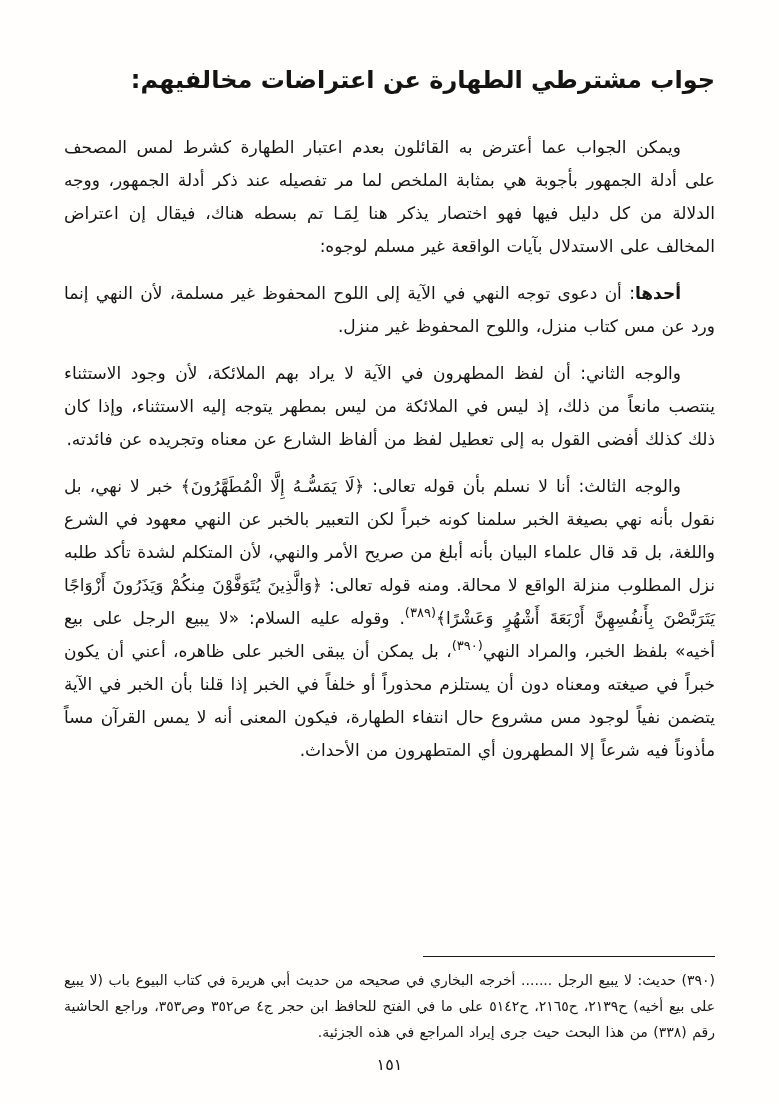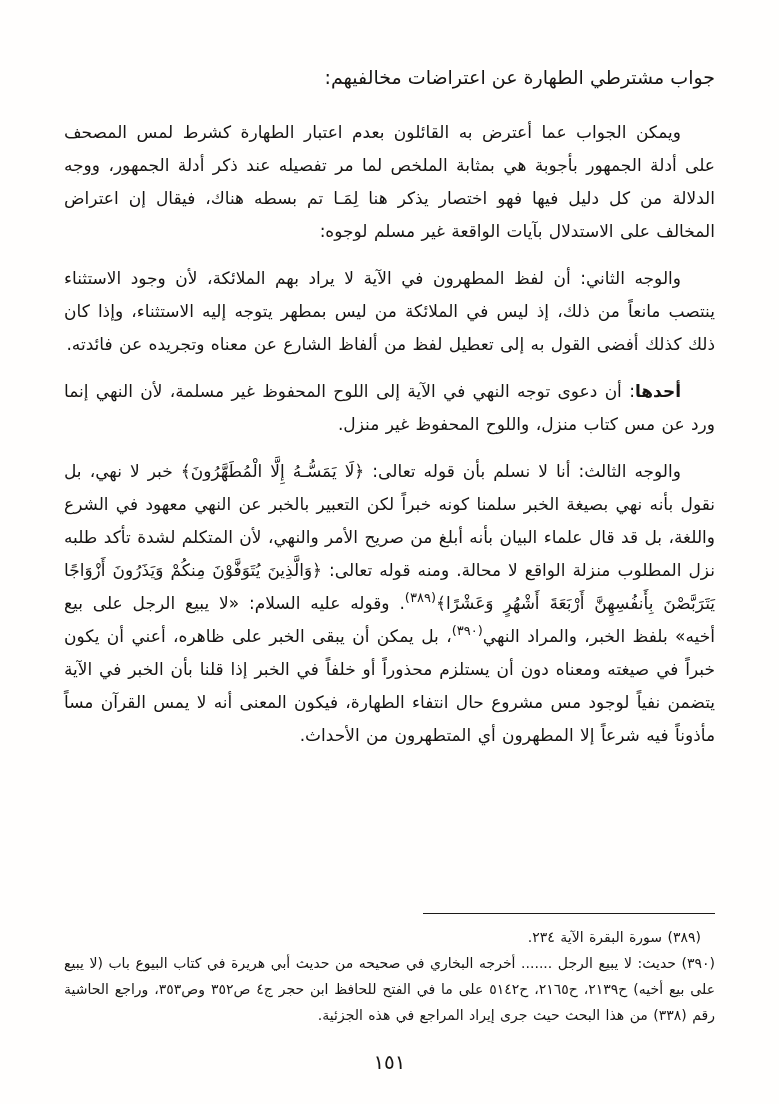--- a/index.html
+++ b/index.html
@@ -17,24 +17,24 @@
     background: #fffefd;
     color: #161412;
     direction: rtl;
     padding: 66px 64px 30px 64px;
     display: flex;
     flex-direction: column;
     overflow: hidden;
   }
 
   .page-title {
-    font-size: 19px;
-    font-weight: normal;
+    font-size: 24px;
+    font-weight: bold;
     letter-spacing: 0.2px;
-    margin-bottom: 28px;
+    margin-bottom: 37px;
   }
 
   .body-text p {
     font-size: 17px;
     line-height: 33px;
     text-align: justify;
     text-justify: inter-word;
     text-indent: 34px;
     margin-bottom: 14px;
     word-spacing: 1px;
@@ -69,41 +69,40 @@
     line-height: 26px;
     text-align: justify;
     text-justify: inter-word;
     word-spacing: 1px;
   }
 
   .footnotes p.fn-1 { text-indent: 14px; }
 
   .page-number {
     text-align: center;
-    font-size: 20px;
-    margin-top: 22px;
+    font-size: 16px;
+    margin-top: 10px;
     letter-spacing: 2px;
   }
 </style>
 </head>
 <body>
 
 <div class="page">
 
   <h1 class="page-title">جواب مشترطي الطهارة عن اعتراضات مخالفيهم:</h1>
 
   <div class="body-text">
     <p><span>ويمكن الجواب عما أعترض به القائلون بعدم اعتبار الطهارة كشرط لمس المصحف على أدلة الجمهور بأجوبة هي بمثابة الملخص لما مر تفصيله عند ذكر أدلة الجمهور، ووجه الدلالة من كل دليل فيها فهو اختصار يذكر هنا لِمَـا تم بسطه هناك، فيقال إن اعتراض المخالف على الاستدلال بآيات الواقعة غير مسلم لوجوه:</span></p>
+    <p><span class="seg-bold">أحدها</span><span>: أن دعوى توجه النهي في الآية إلى اللوح المحفوظ غير مسلمة، لأن النهي إنما ورد عن مس كتاب منزل، واللوح المحفوظ غير منزل.</span></p>
     <p><span>والوجه الثاني: أن لفظ المطهرون في الآية لا يراد بهم الملائكة، لأن وجود الاستثناء ينتصب مانعاً من ذلك، إذ ليس في الملائكة من ليس بمطهر يتوجه إليه الاستثناء، وإذا كان ذلك كذلك أفضى القول به إلى تعطيل لفظ من ألفاظ الشارع عن معناه وتجريده عن فائدته.</span></p>
-    <p><span class="seg-bold">أحدها</span><span>: أن دعوى توجه النهي في الآية إلى اللوح المحفوظ غير مسلمة، لأن النهي إنما ورد عن مس كتاب منزل، واللوح المحفوظ غير منزل.</span></p>
     <p><span>والوجه الثالث: أنا لا نسلم بأن قوله تعالى: </span><span class="seg-quran">﴿لَا يَمَسُّـهُ إِلَّا الْمُطَهَّرُونَ﴾</span><span> خبر لا نهي، بل نقول بأنه نهي بصيغة الخبر سلمنا كونه خبراً لكن التعبير بالخبر عن النهي معهود في الشرع واللغة، بل قد قال علماء البيان بأنه أبلغ من صريح الأمر والنهي، لأن المتكلم لشدة تأكد طلبه نزل المطلوب منزلة الواقع لا محالة. ومنه قوله تعالى: </span><span class="seg-quran">﴿وَالَّذِينَ يُتَوَفَّوْنَ مِنكُمْ وَيَذَرُونَ أَزْوَاجًا يَتَرَبَّصْنَ بِأَنفُسِهِنَّ أَرْبَعَةَ أَشْهُرٍ وَعَشْرًا﴾</span><span class="seg-footnote-ref">(٣٨٩)</span><span>. وقوله عليه السلام: «لا يبيع الرجل على بيع أخيه» بلفظ الخبر، والمراد النهي</span><span class="seg-footnote-ref">(٣٩٠)</span><span>، بل يمكن أن يبقى الخبر على ظاهره، أعني أن يكون خبراً في صيغته ومعناه دون أن يستلزم محذوراً أو خلفاً في الخبر إذا قلنا بأن الخبر في الآية يتضمن نفياً لوجود مس مشروع حال انتفاء الطهارة، فيكون المعنى أنه لا يمس القرآن مساً مأذوناً فيه شرعاً إلا المطهرون أي المتطهرون من الأحداث.</span></p>
   </div>
 
   <div class="footer-block">
     <hr class="footnote-separator">
     <div class="footnotes">
-      <p class="fn-1">(٣٨٩) سورة البقرة الآية ٢٣٤.</p>
       <p class="fn-2">(٣٩٠) حديث: لا يبيع الرجل ....... أخرجه البخاري في صحيحه من حديث أبي هريرة في كتاب البيوع باب (لا يبيع على بيع أخيه) ح٢١٣٩، ح٢١٦٥، ح٥١٤٢ على ما في الفتح للحافظ ابن حجر ج٤ ص٣٥٢ وص٣٥٣، وراجع الحاشية رقم (٣٣٨) من هذا البحث حيث جرى إيراد المراجع في هذه الجزئية.</p>
     </div>
     <div class="page-number">١٥١</div>
   </div>
 
 </div>
 
 </body></html>

